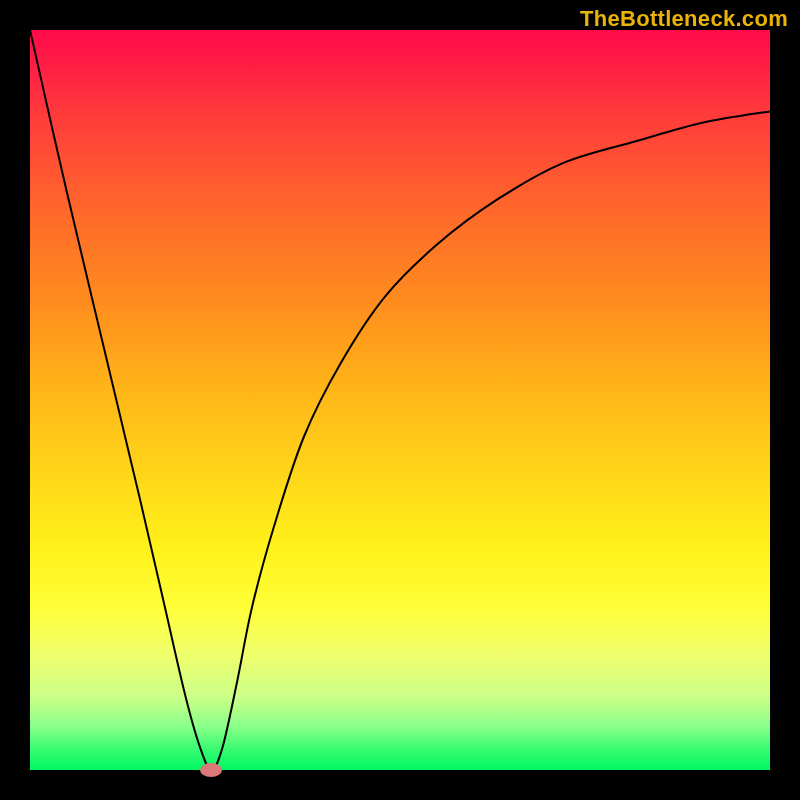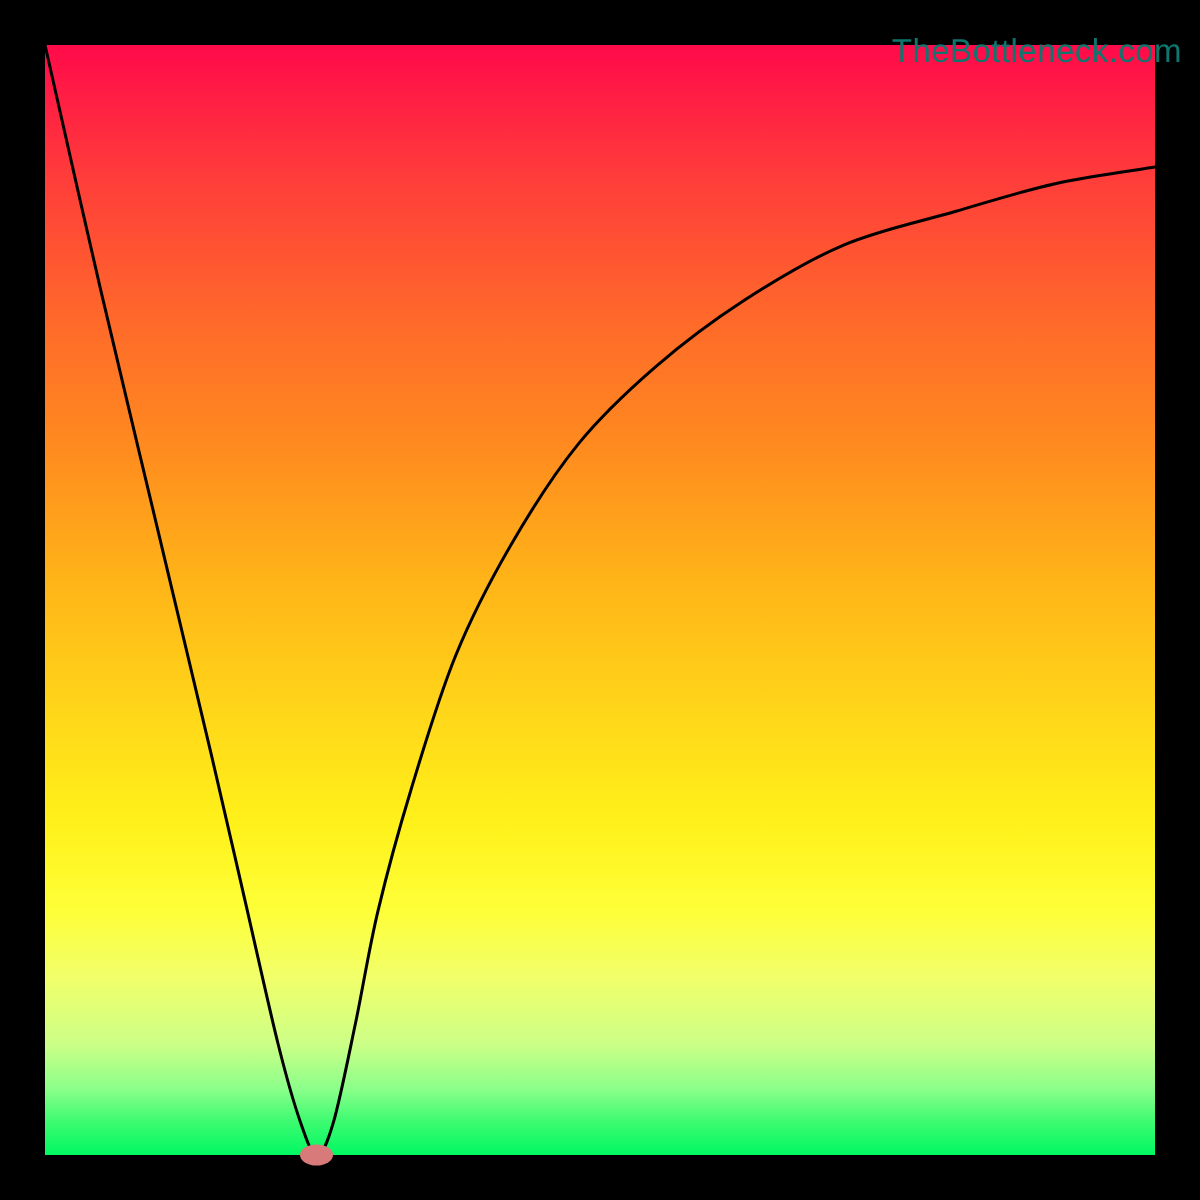--- a/index.html
+++ b/index.html
@@ -48,25 +48,25 @@
   .marker {
     position: absolute;
     width: 22px;
     height: 14px;
     background: #d97a7a;
     border-radius: 50%;
     transform: translate(-50%, -50%);
   }
   .watermark {
     position: absolute;
-    top: 21px;
+    top: 6px;
     right: 12px;
-    color: #0f766e;
+    color: #eab308;
     font-size: 22px;
-    font-weight: 400;
+    font-weight: 700;
     letter-spacing: 0.3px;
   }
 </style>
 </head>
 <body>
 
 <div class="container">
   <div class="plot-area">
     <svg class="curve-layer" width="740" height="740" viewBox="0 0 740 740">
       <path fill="none" stroke="#000000" stroke-width="2" stroke-linecap="round" stroke-linejoin="round" d="M 0.00 0.00 C 6.17 27.13, 24.67 109.77, 37.00 162.80 C 49.33 215.83, 61.67 266.40, 74.00 318.20 C 86.33 370.00, 101.13 431.67, 111.00 473.60 C 120.87 515.53, 125.80 537.73, 133.20 569.80 C 140.60 601.87, 149.23 641.33, 155.40 666.00 C 161.57 690.67, 165.88 705.47, 170.20 717.80 C 174.52 730.13, 177.60 740.00, 181.30 740.00 C 185.00 740.00, 188.08 732.60, 192.40 717.80 C 196.72 703.00, 202.27 674.63, 207.20 651.20 C 212.13 627.77, 215.83 603.10, 222.00 577.20 C 228.17 551.30, 235.57 524.17, 244.20 495.80 C 252.83 467.43, 262.70 434.13, 273.80 407.00 C 284.90 379.87, 297.23 356.43, 310.80 333.00 C 324.37 309.57, 339.17 286.13, 355.20 266.40 C 371.23 246.67, 388.50 230.63, 407.00 214.60 C 425.50 198.57, 445.23 183.77, 466.20 170.20 C 487.17 156.63, 509.37 143.07, 532.80 133.20 C 556.23 123.33, 583.37 117.78, 606.80 111.00 C 630.23 104.22, 651.20 97.43, 673.40 92.50 C 695.60 87.57, 728.90 83.25, 740.00 81.40"></path>

